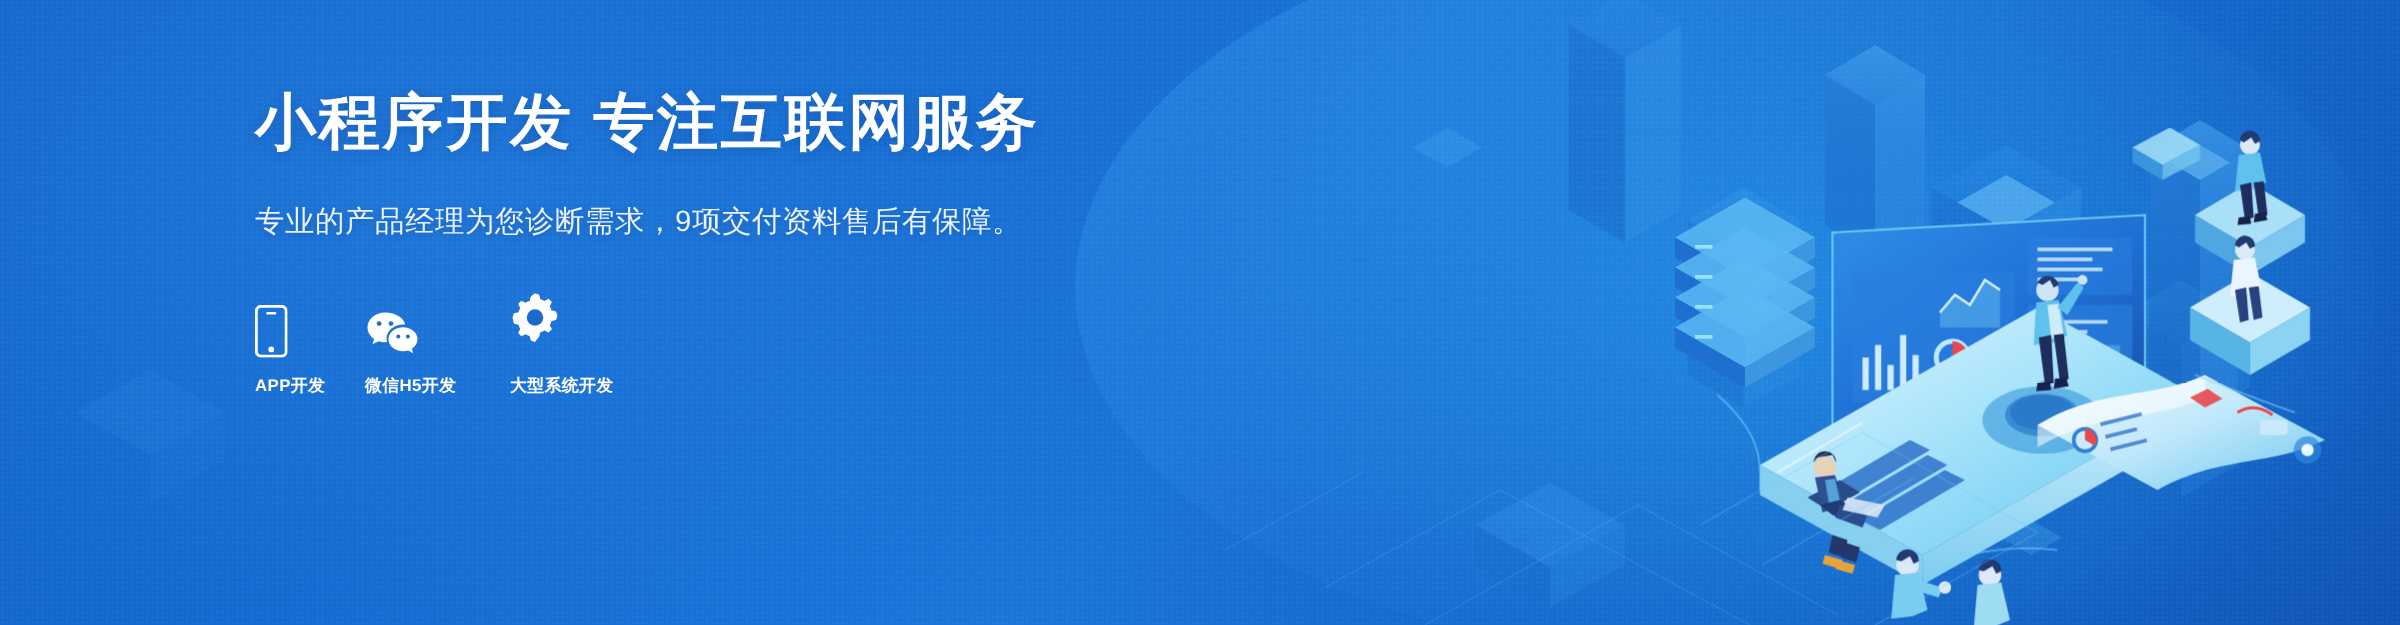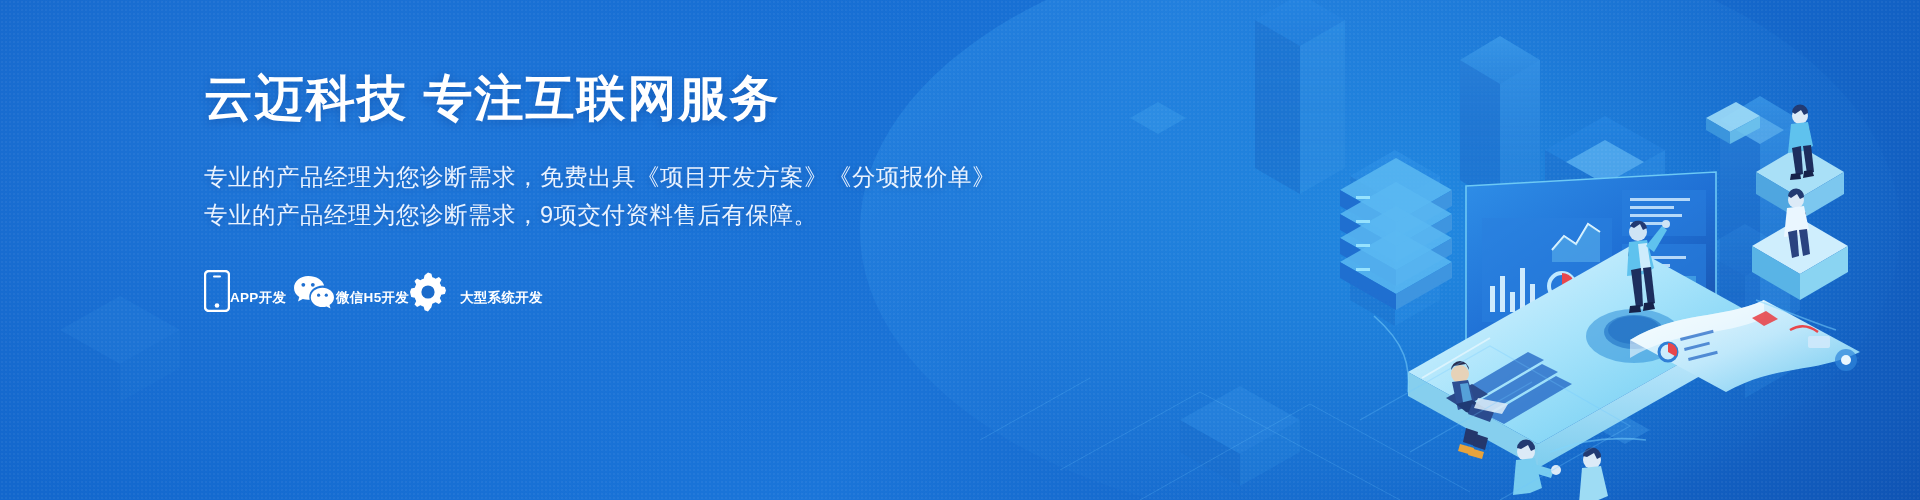--- a/index.html
+++ b/index.html
@@ -64,22 +64,22 @@
 
   
   .services {
     margin-top:36px;
     display:flex;
     align-items:flex-end;
     gap:0;
   }
   .service {
     display:flex;
-    flex-direction:row;
-    align-items:center;
+    flex-direction:column;
+    align-items:flex-start;
     width:72px;
     margin-right:24px;
   }
   .service:last-child { margin-right:0; }
   .service .ico {
     height:42px;
     display:flex; align-items:flex-end; justify-content:center;
     margin-bottom:14px;
   }
   .service .ico svg { display:block; fill:#ffffff; }
@@ -167,24 +167,23 @@
       <g stroke="#6fc7ff" stroke-width="1" fill="none" opacity=".22">
         <path d="M1060 470 L1200 392 L1400 500"></path>
         <path d="M1140 500 L1310 404 L1470 492"></path>
         <path d="M980 440 L1090 378"></path>
       </g>
     </svg>
   </div>
 
   <div class="content">
 
-    <div class="headline">云迈科技 专注互联网服务</div>
+    <div class="headline">小程序开发 专注互联网服务</div>
 
     <div class="subtitle">
-      <div>专业的产品经理为您诊断需求，免费出具《项目开发方案》《分项报价单》</div>
       <div>专业的产品经理为您诊断需求，9项交付资料售后有保障。</div>
     </div>
 
     <div class="services">
 
       <div class="service s-app">
         <span class="ico">
           <svg width="26" height="42" viewBox="0 0 26 42">
             <rect x="1" y="1" width="24" height="40" rx="4" ry="4" fill="none" stroke="#fff" stroke-width="2.4"></rect>
             <rect x="9" y="5.5" width="8" height="2" rx="1" fill="#fff"></rect>

